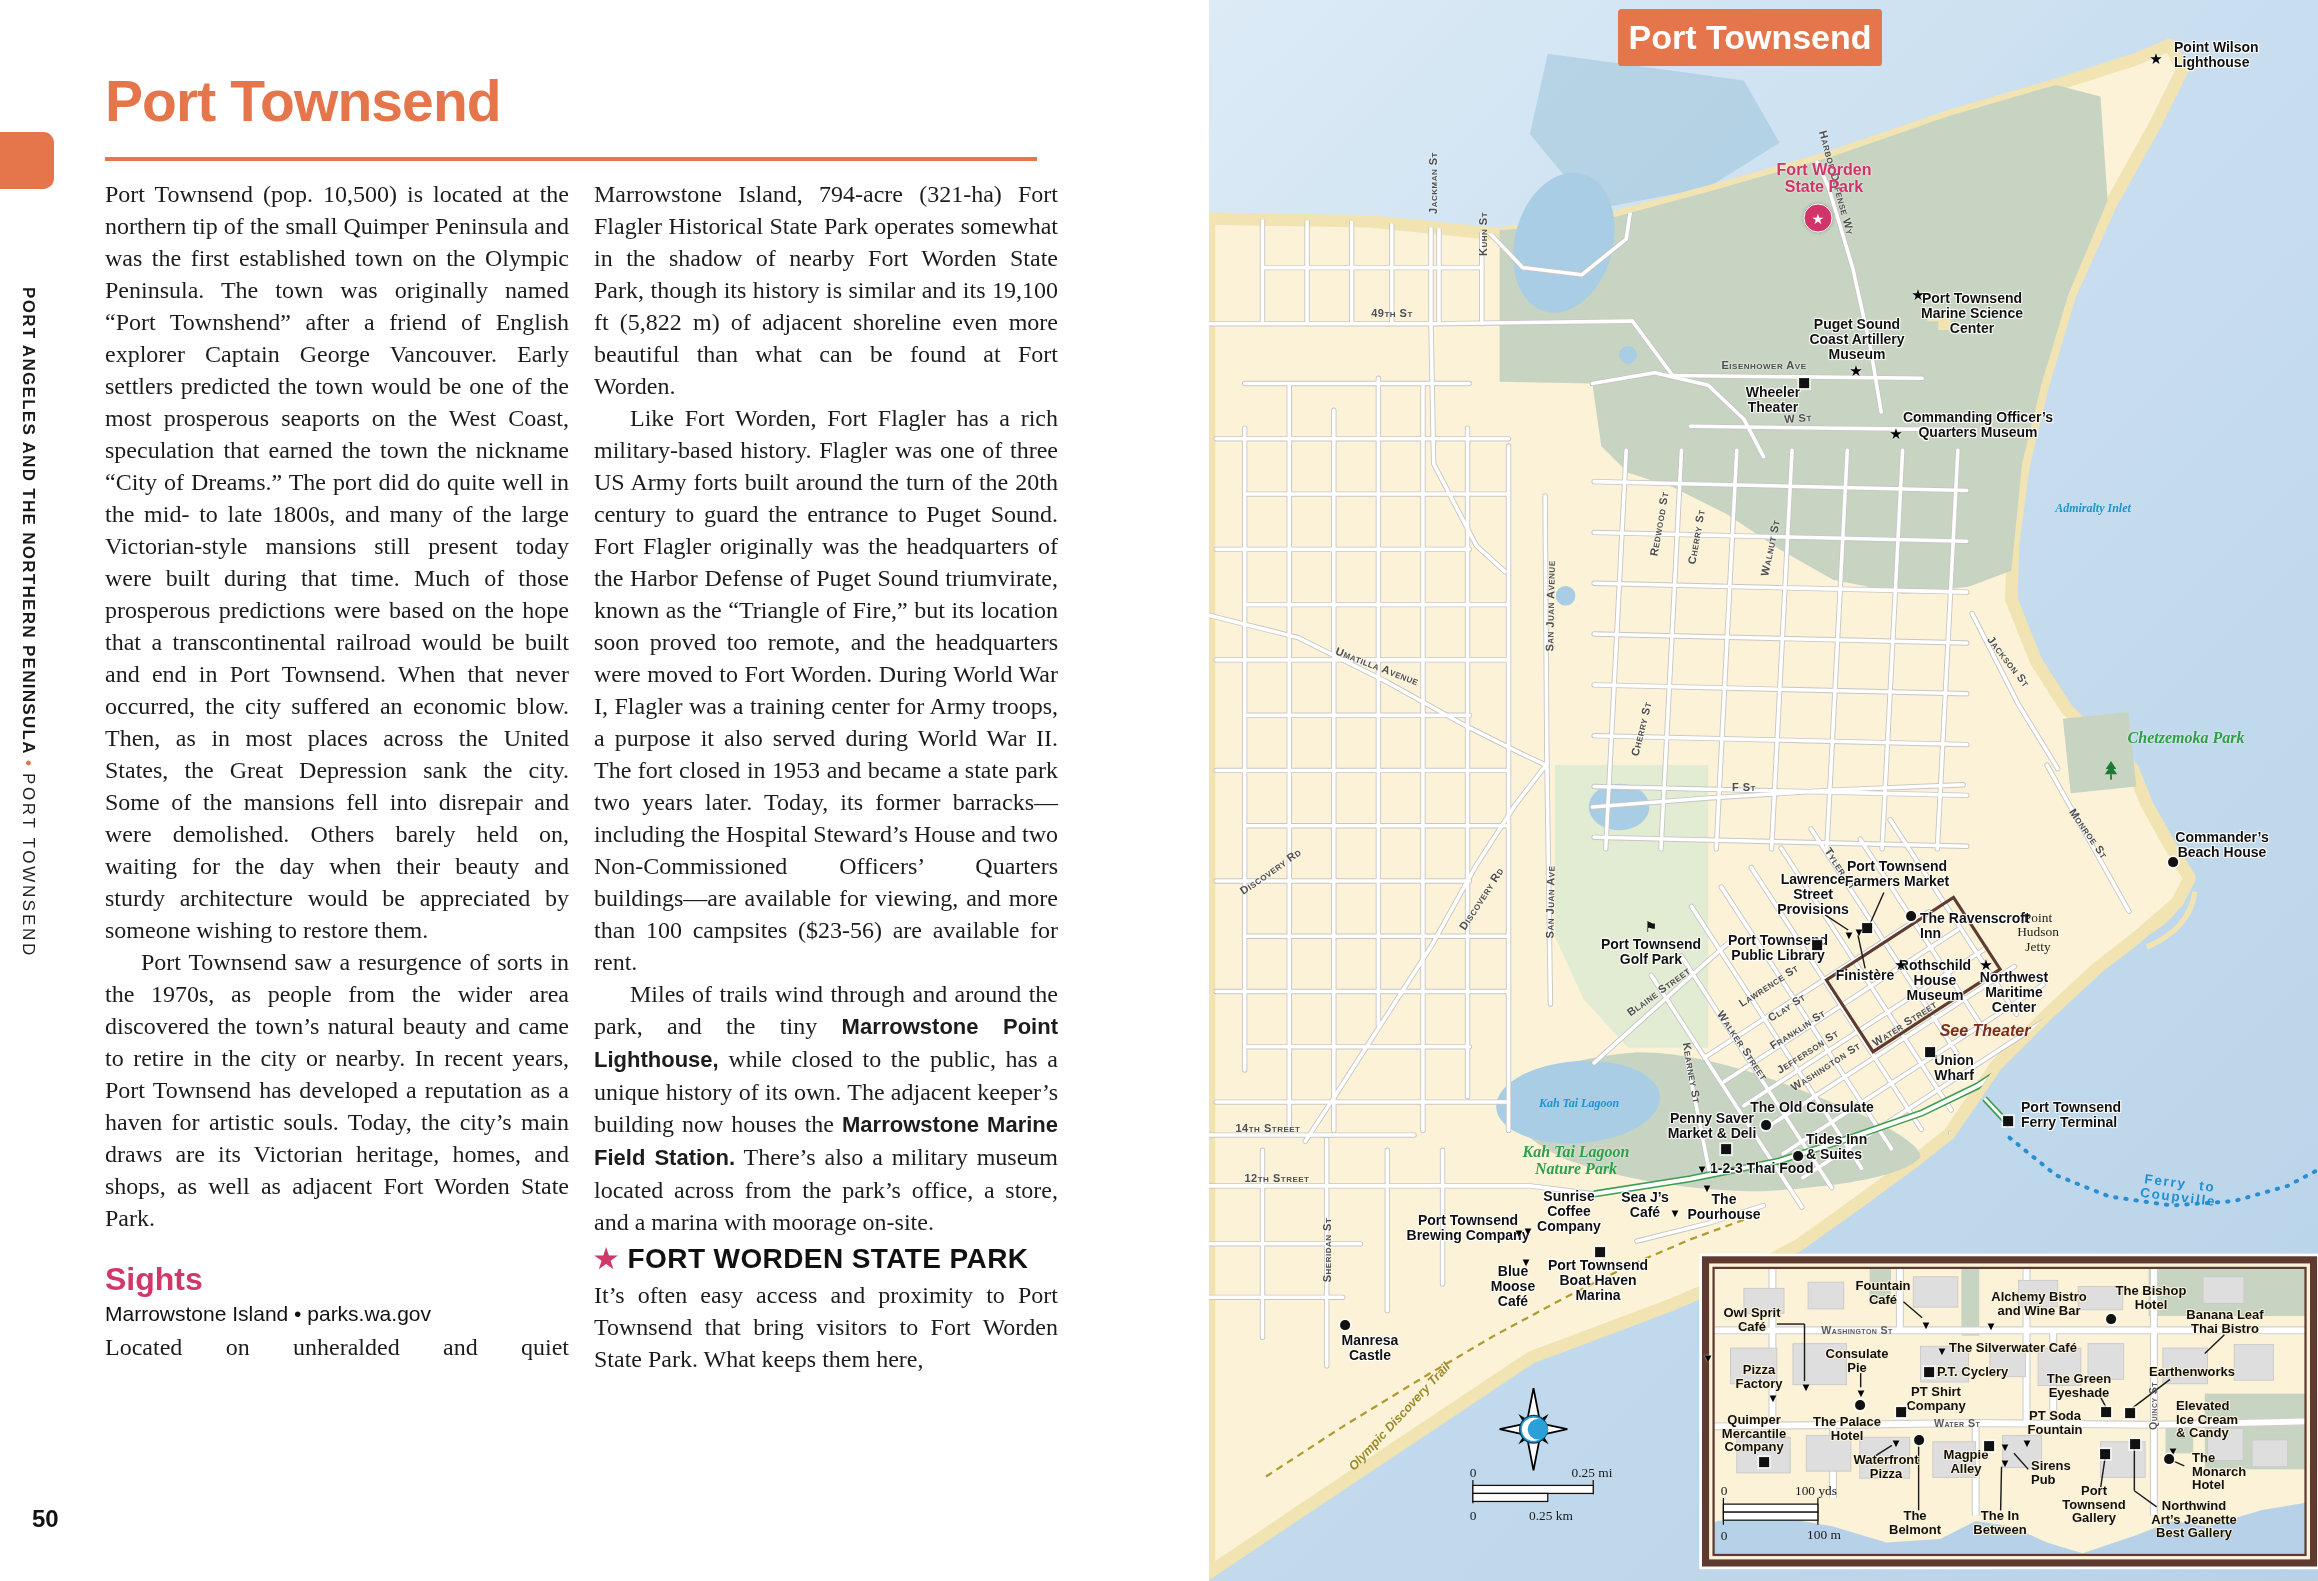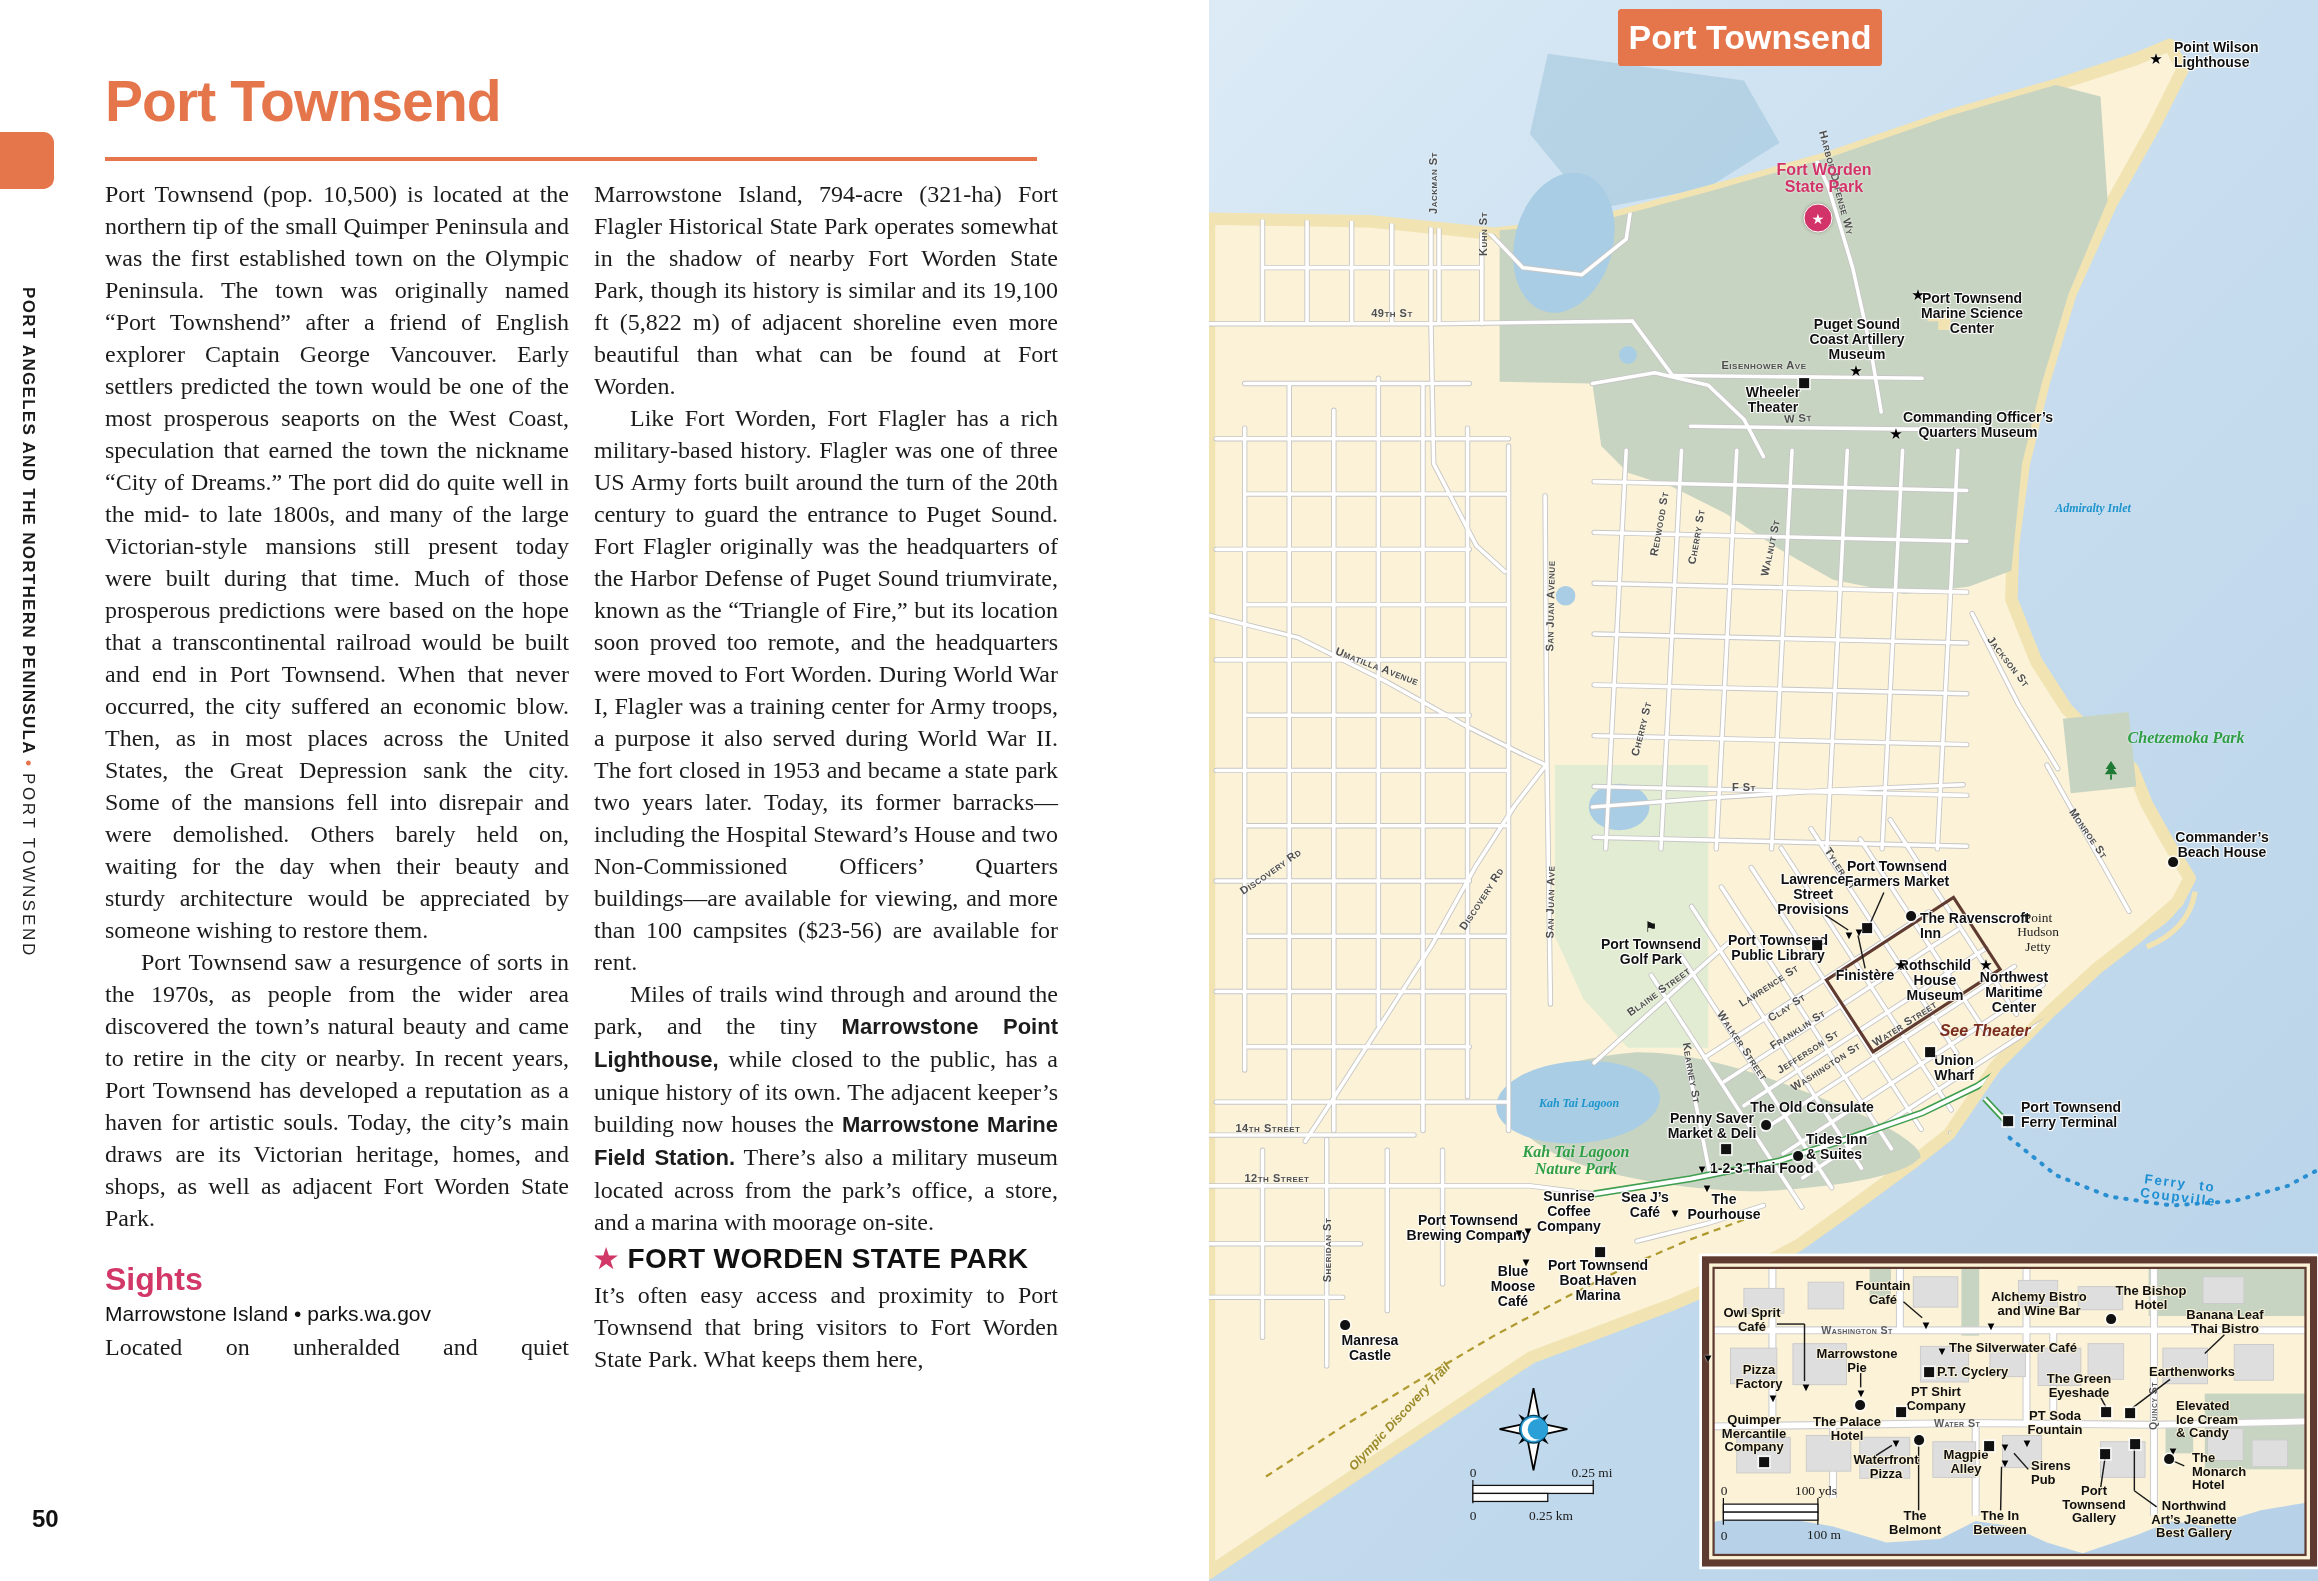--- a/index.html
+++ b/index.html
@@ -528,21 +528,21 @@
         <div class="m-label c-ipoi" style="left: 674px; top: 1293px; transform: translate(-50%, -50%);">Fountain
 Café</div>
         <div class="m-label c-istreet" style="left: 648px; top: 1331px; transform: translate(-50%, -50%);">Washington St</div>
         <div class="m-label c-ipoi" style="left: 830px; top: 1304px; transform: translate(-50%, -50%);">Alchemy Bistro
 and Wine Bar</div>
         <div class="m-label c-ipoi" style="left: 942px; top: 1298px; transform: translate(-50%, -50%);">The Bishop
 Hotel</div>
         <div class="m-label c-ipoi" style="left: 1016px; top: 1322px; transform: translate(-50%, -50%);">Banana Leaf
 Thai Bistro</div>
         <div class="m-label c-ipoi al" style="left: 740px; top: 1348px; transform: translate(0px, -50%);">The Silverwater Café</div>
-        <div class="m-label c-ipoi" style="left: 648px; top: 1361px; transform: translate(-50%, -50%);">Marrowstone
+        <div class="m-label c-ipoi" style="left: 648px; top: 1361px; transform: translate(-50%, -50%);">Consulate
 Pie</div>
         <div class="m-label c-ipoi" style="left: 550px; top: 1377px; transform: translate(-50%, -50%);">Pizza
 Factory</div>
         <div class="m-label c-ipoi al" style="left: 728px; top: 1372px; transform: translate(0px, -50%);">P.T. Cyclery</div>
         <div class="m-label c-ipoi" style="left: 870px; top: 1386px; transform: translate(-50%, -50%);">The Green
 Eyeshade</div>
         <div class="m-label c-ipoi" style="left: 983px; top: 1372px; transform: translate(-50%, -50%);">Earthenworks</div>
         <div class="m-label c-ipoi" style="left: 727px; top: 1399px; transform: translate(-50%, -50%);">PT Shirt
 Company</div>
         <div class="m-label c-ipoi" style="left: 846px; top: 1423px; transform: translate(-50%, -50%);">PT Soda

